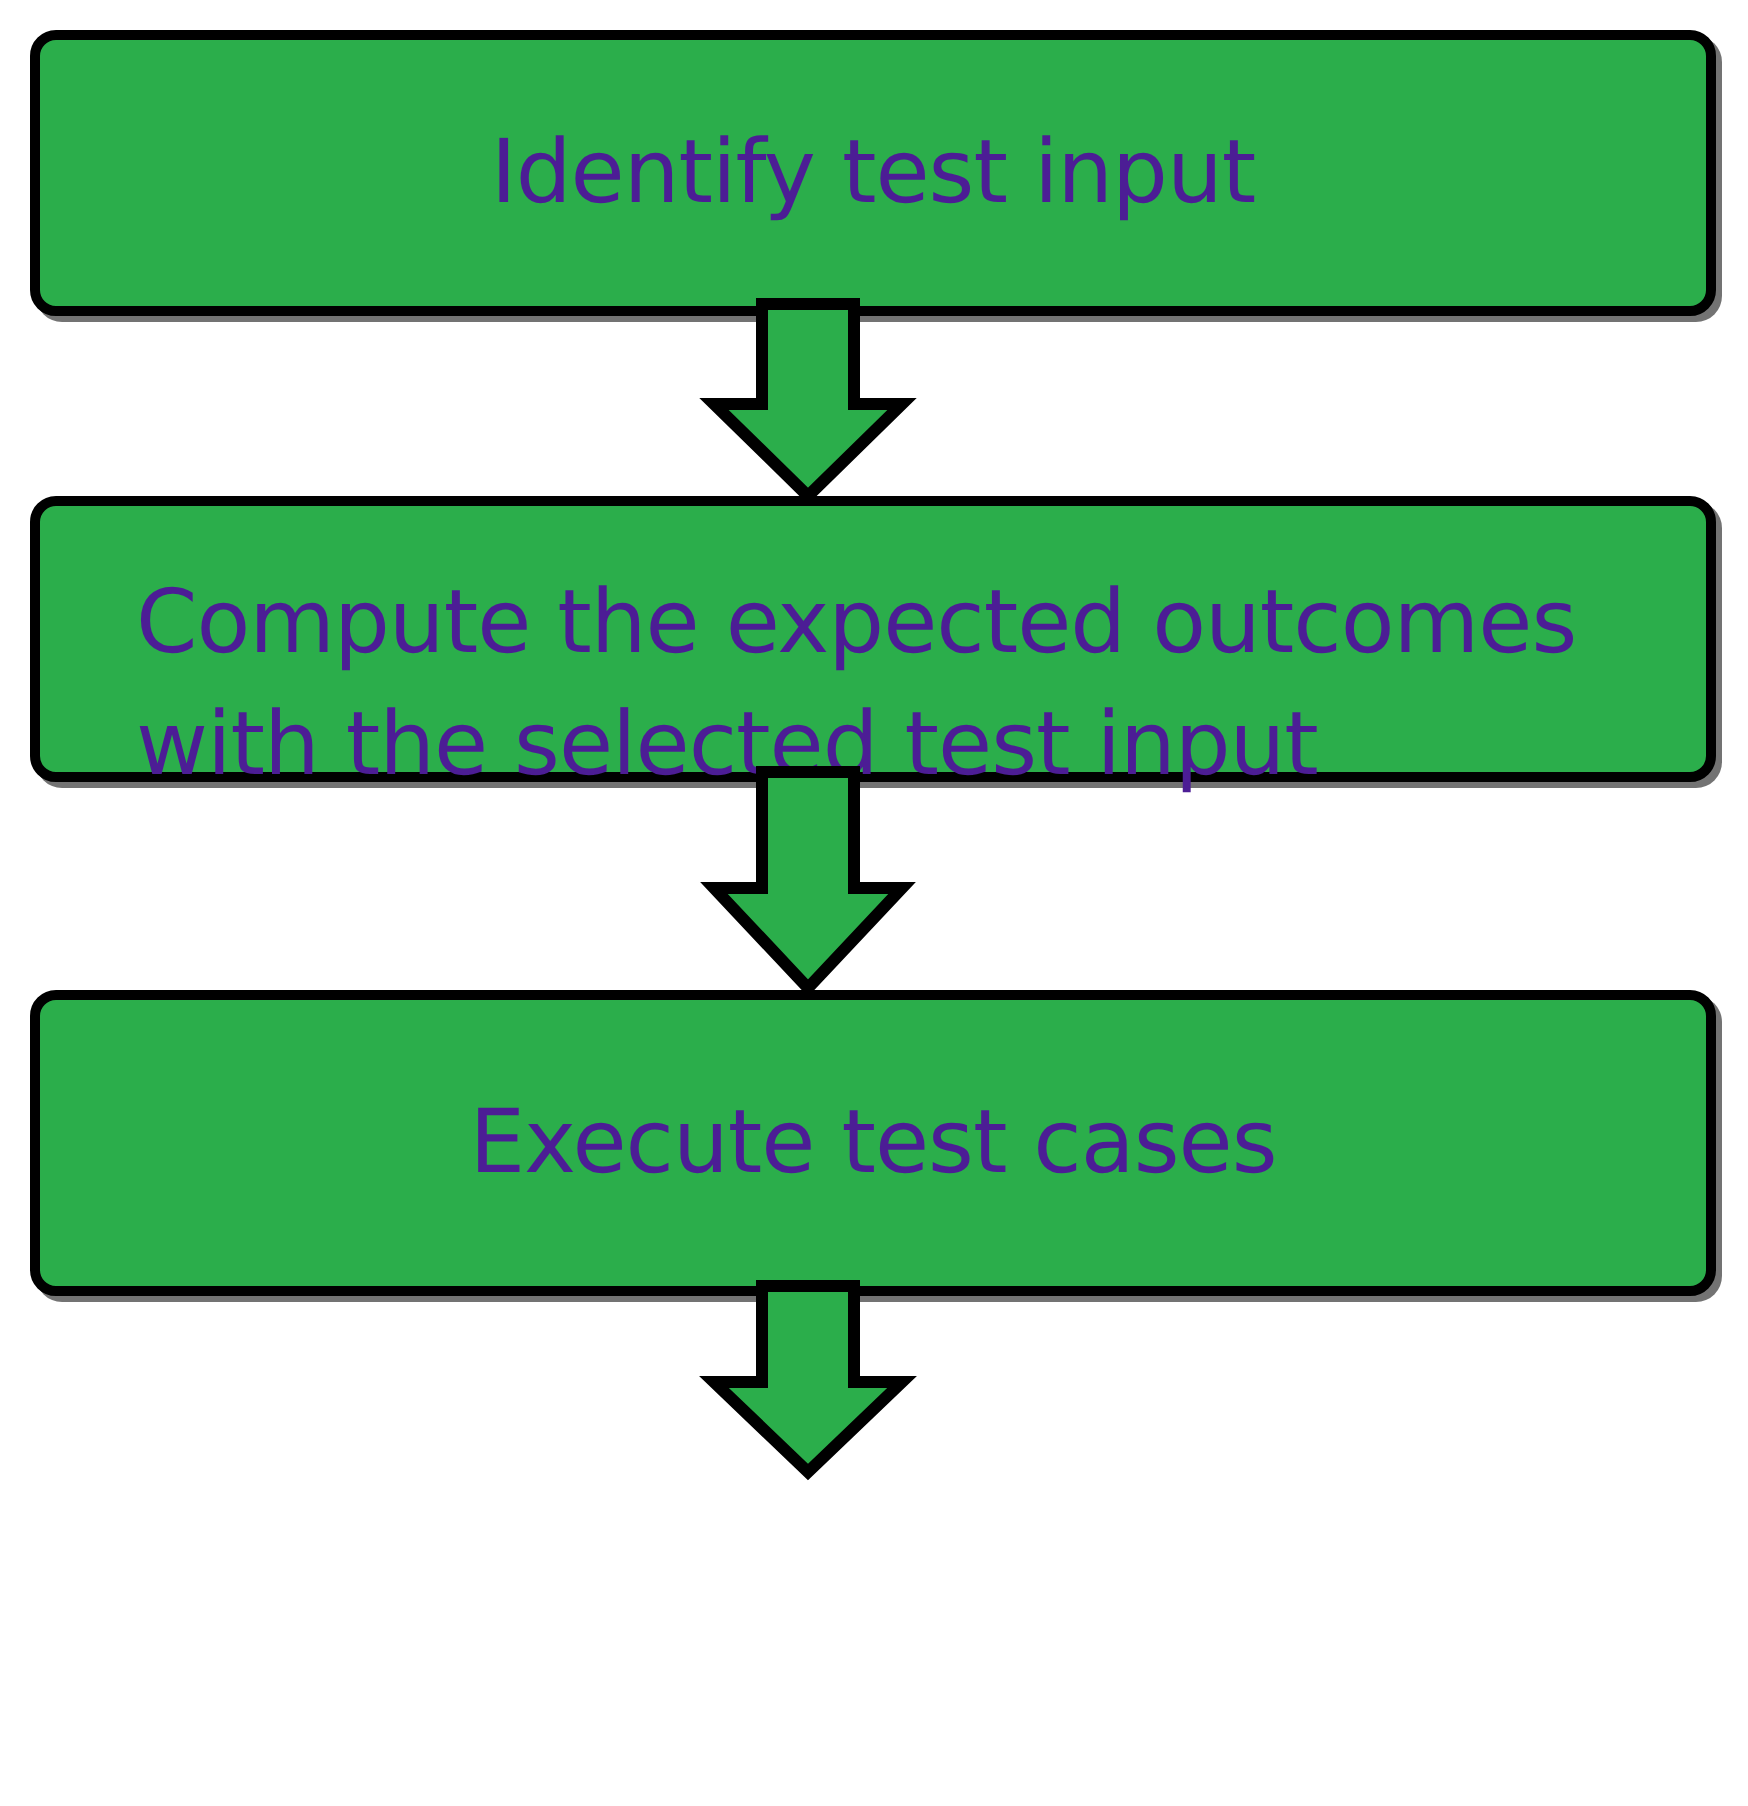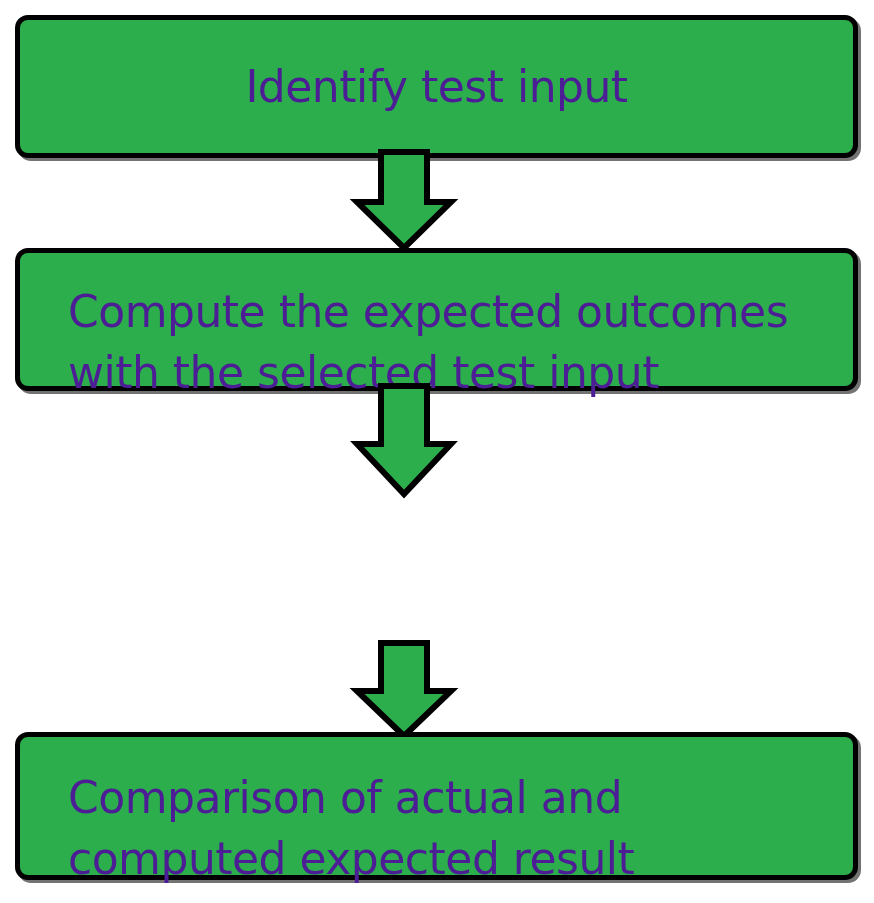--- a/index.html
+++ b/index.html
@@ -78,25 +78,24 @@
     <div class="node-label align-left">Compute the expected outcomes
 with the selected test input</div>
   </div>
 
   <div class="connector" style="left:357px; top:386px; height:110px;">
     <svg viewBox="0 0 94 110" preserveAspectRatio="none">
       <polygon points="24,0 70,0 70,58 94,58 47,108 0,58 24,58" fill="#2BAE4B" stroke="#000000" stroke-width="6" stroke-linejoin="miter"></polygon>
     </svg>
   </div>
 
+  <div class="node" style="left:15px; top:495px; width:843px; height:153px;">
+    <div class="node-label">Execute test cases</div>
+  </div>
 
   <div class="connector" style="left:357px; top:643px; height:95px;">
     <svg viewBox="0 0 94 95" preserveAspectRatio="none">
       <polygon points="24,0 70,0 70,48 94,48 47,93 0,48 24,48" fill="#2BAE4B" stroke="#000000" stroke-width="6" stroke-linejoin="miter"></polygon>
     </svg>
   </div>
 
-  <div class="node" style="left:15px; top:732px; width:843px; height:148px;">
-    <div class="node-label align-left">Comparison of actual and
-computed expected result</div>
-  </div>
 
 </div>
 
 </body></html>

